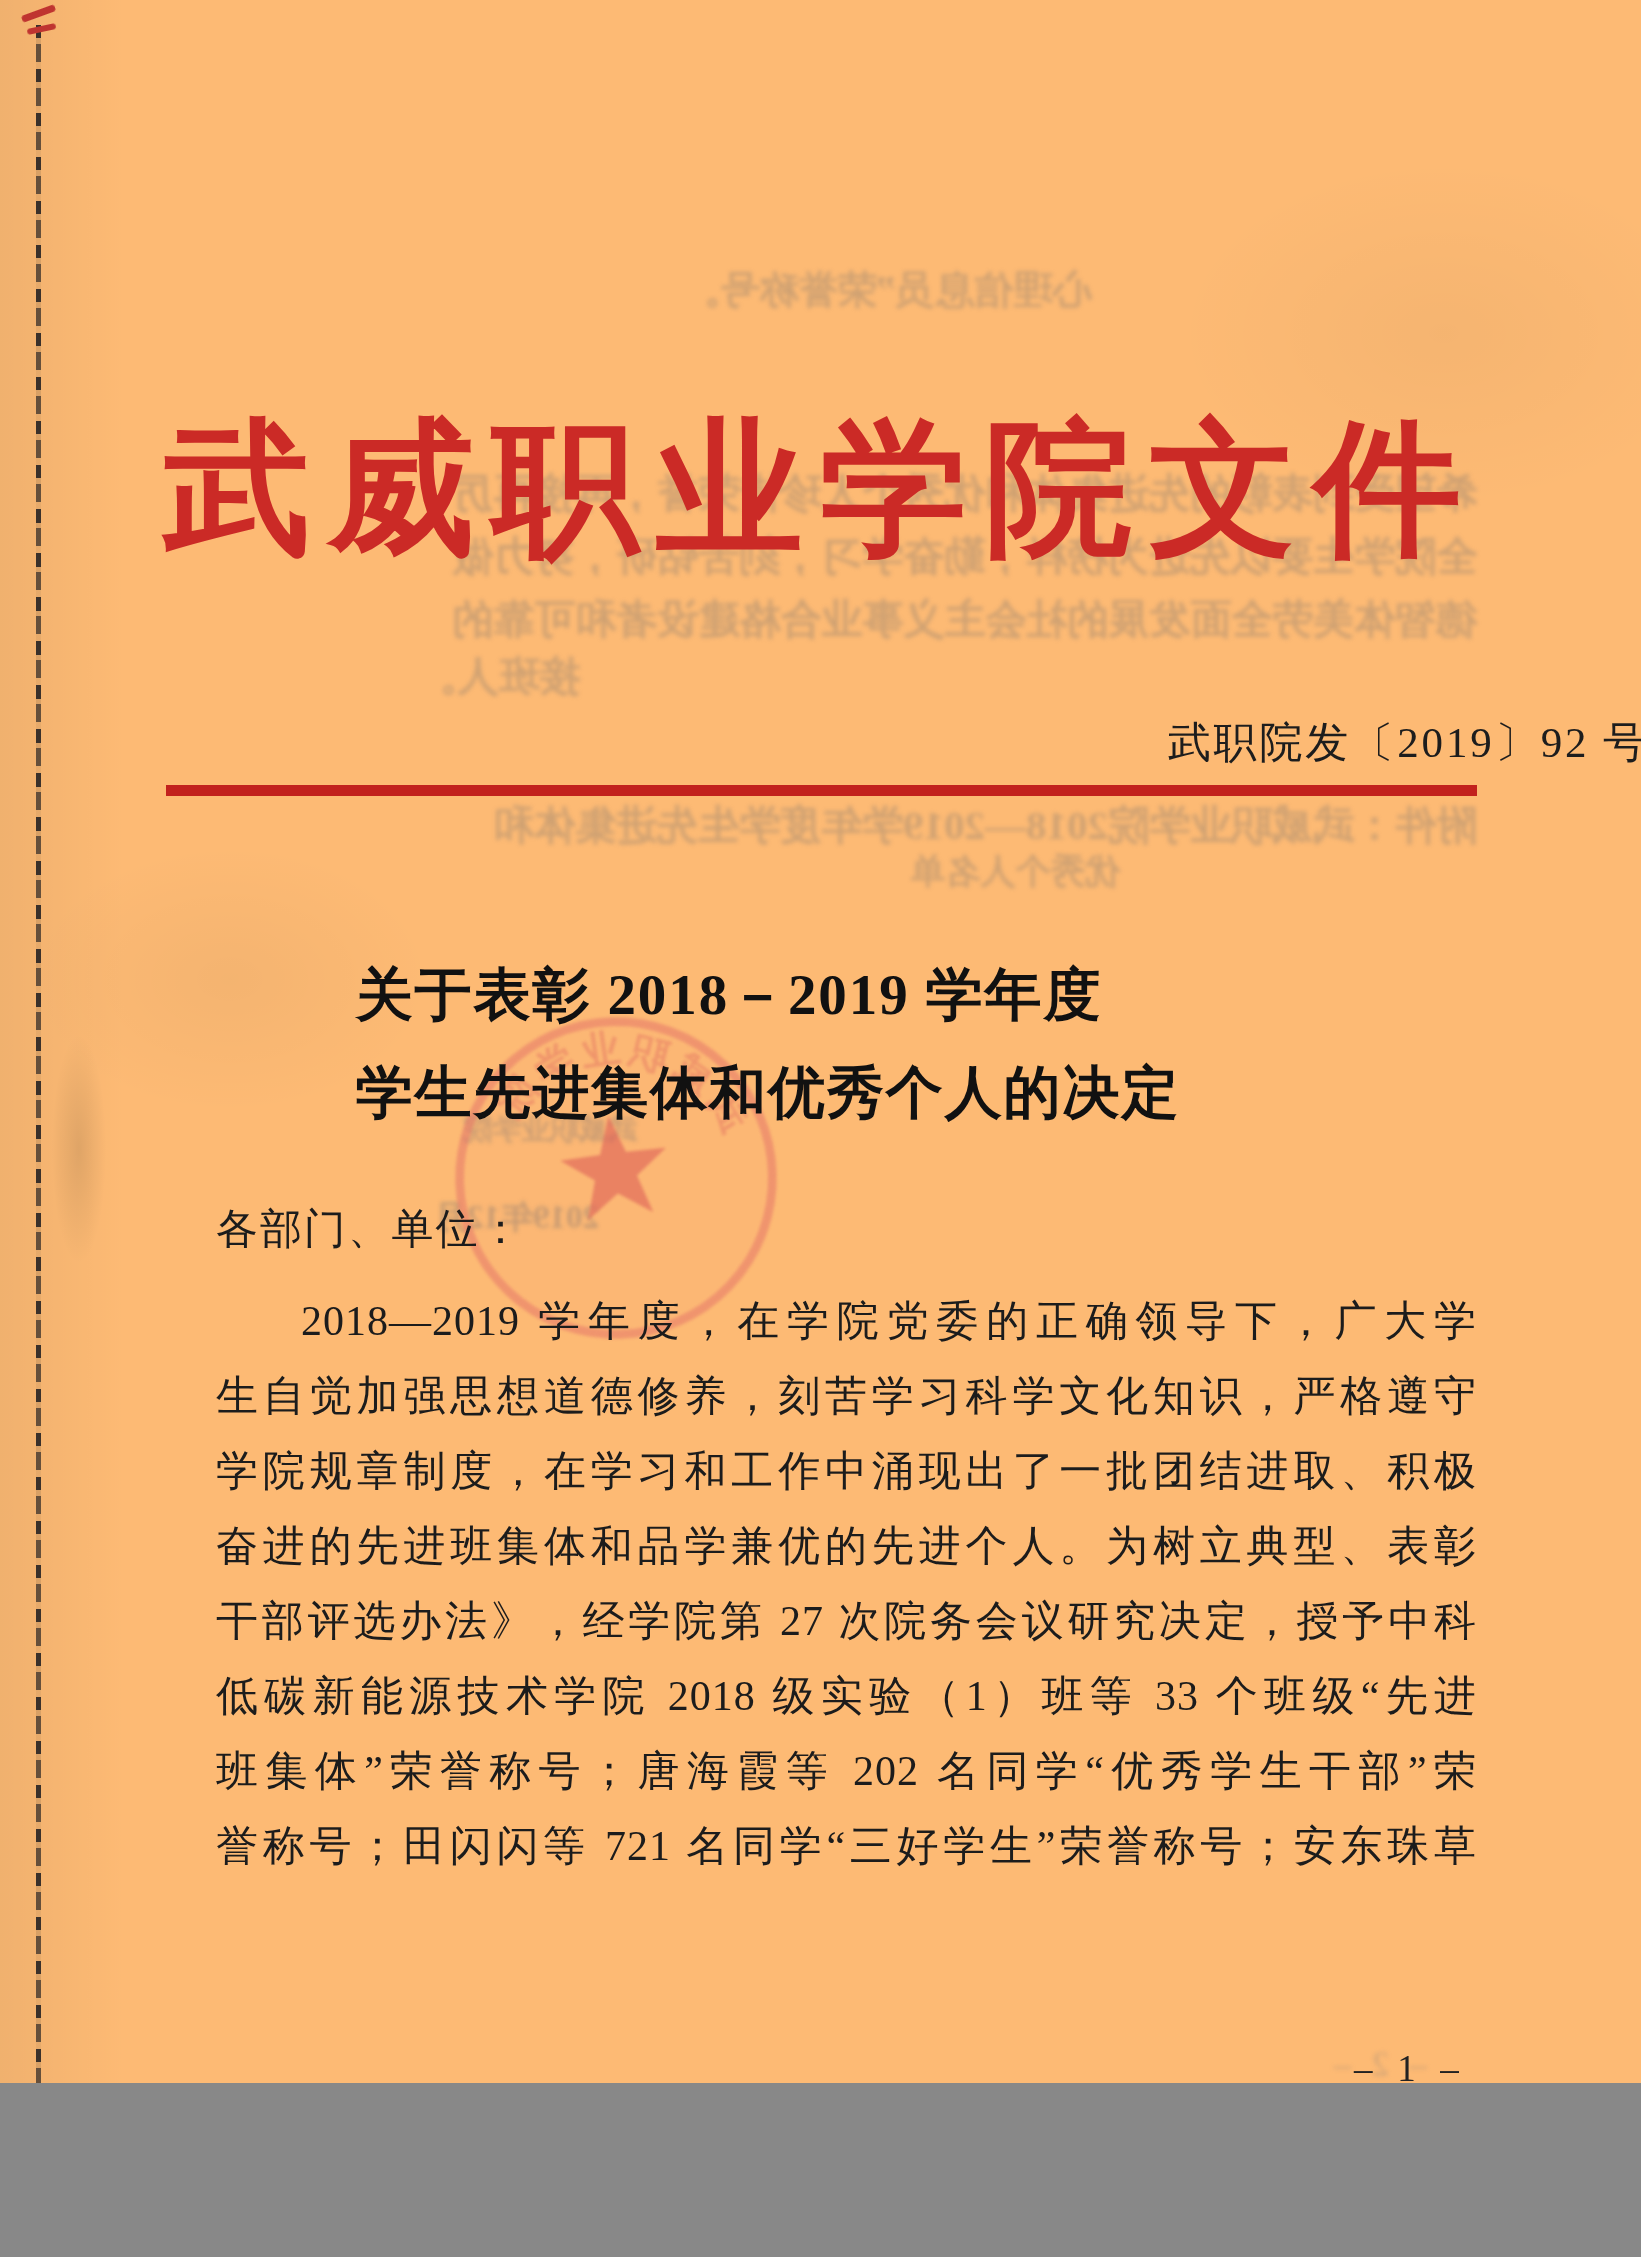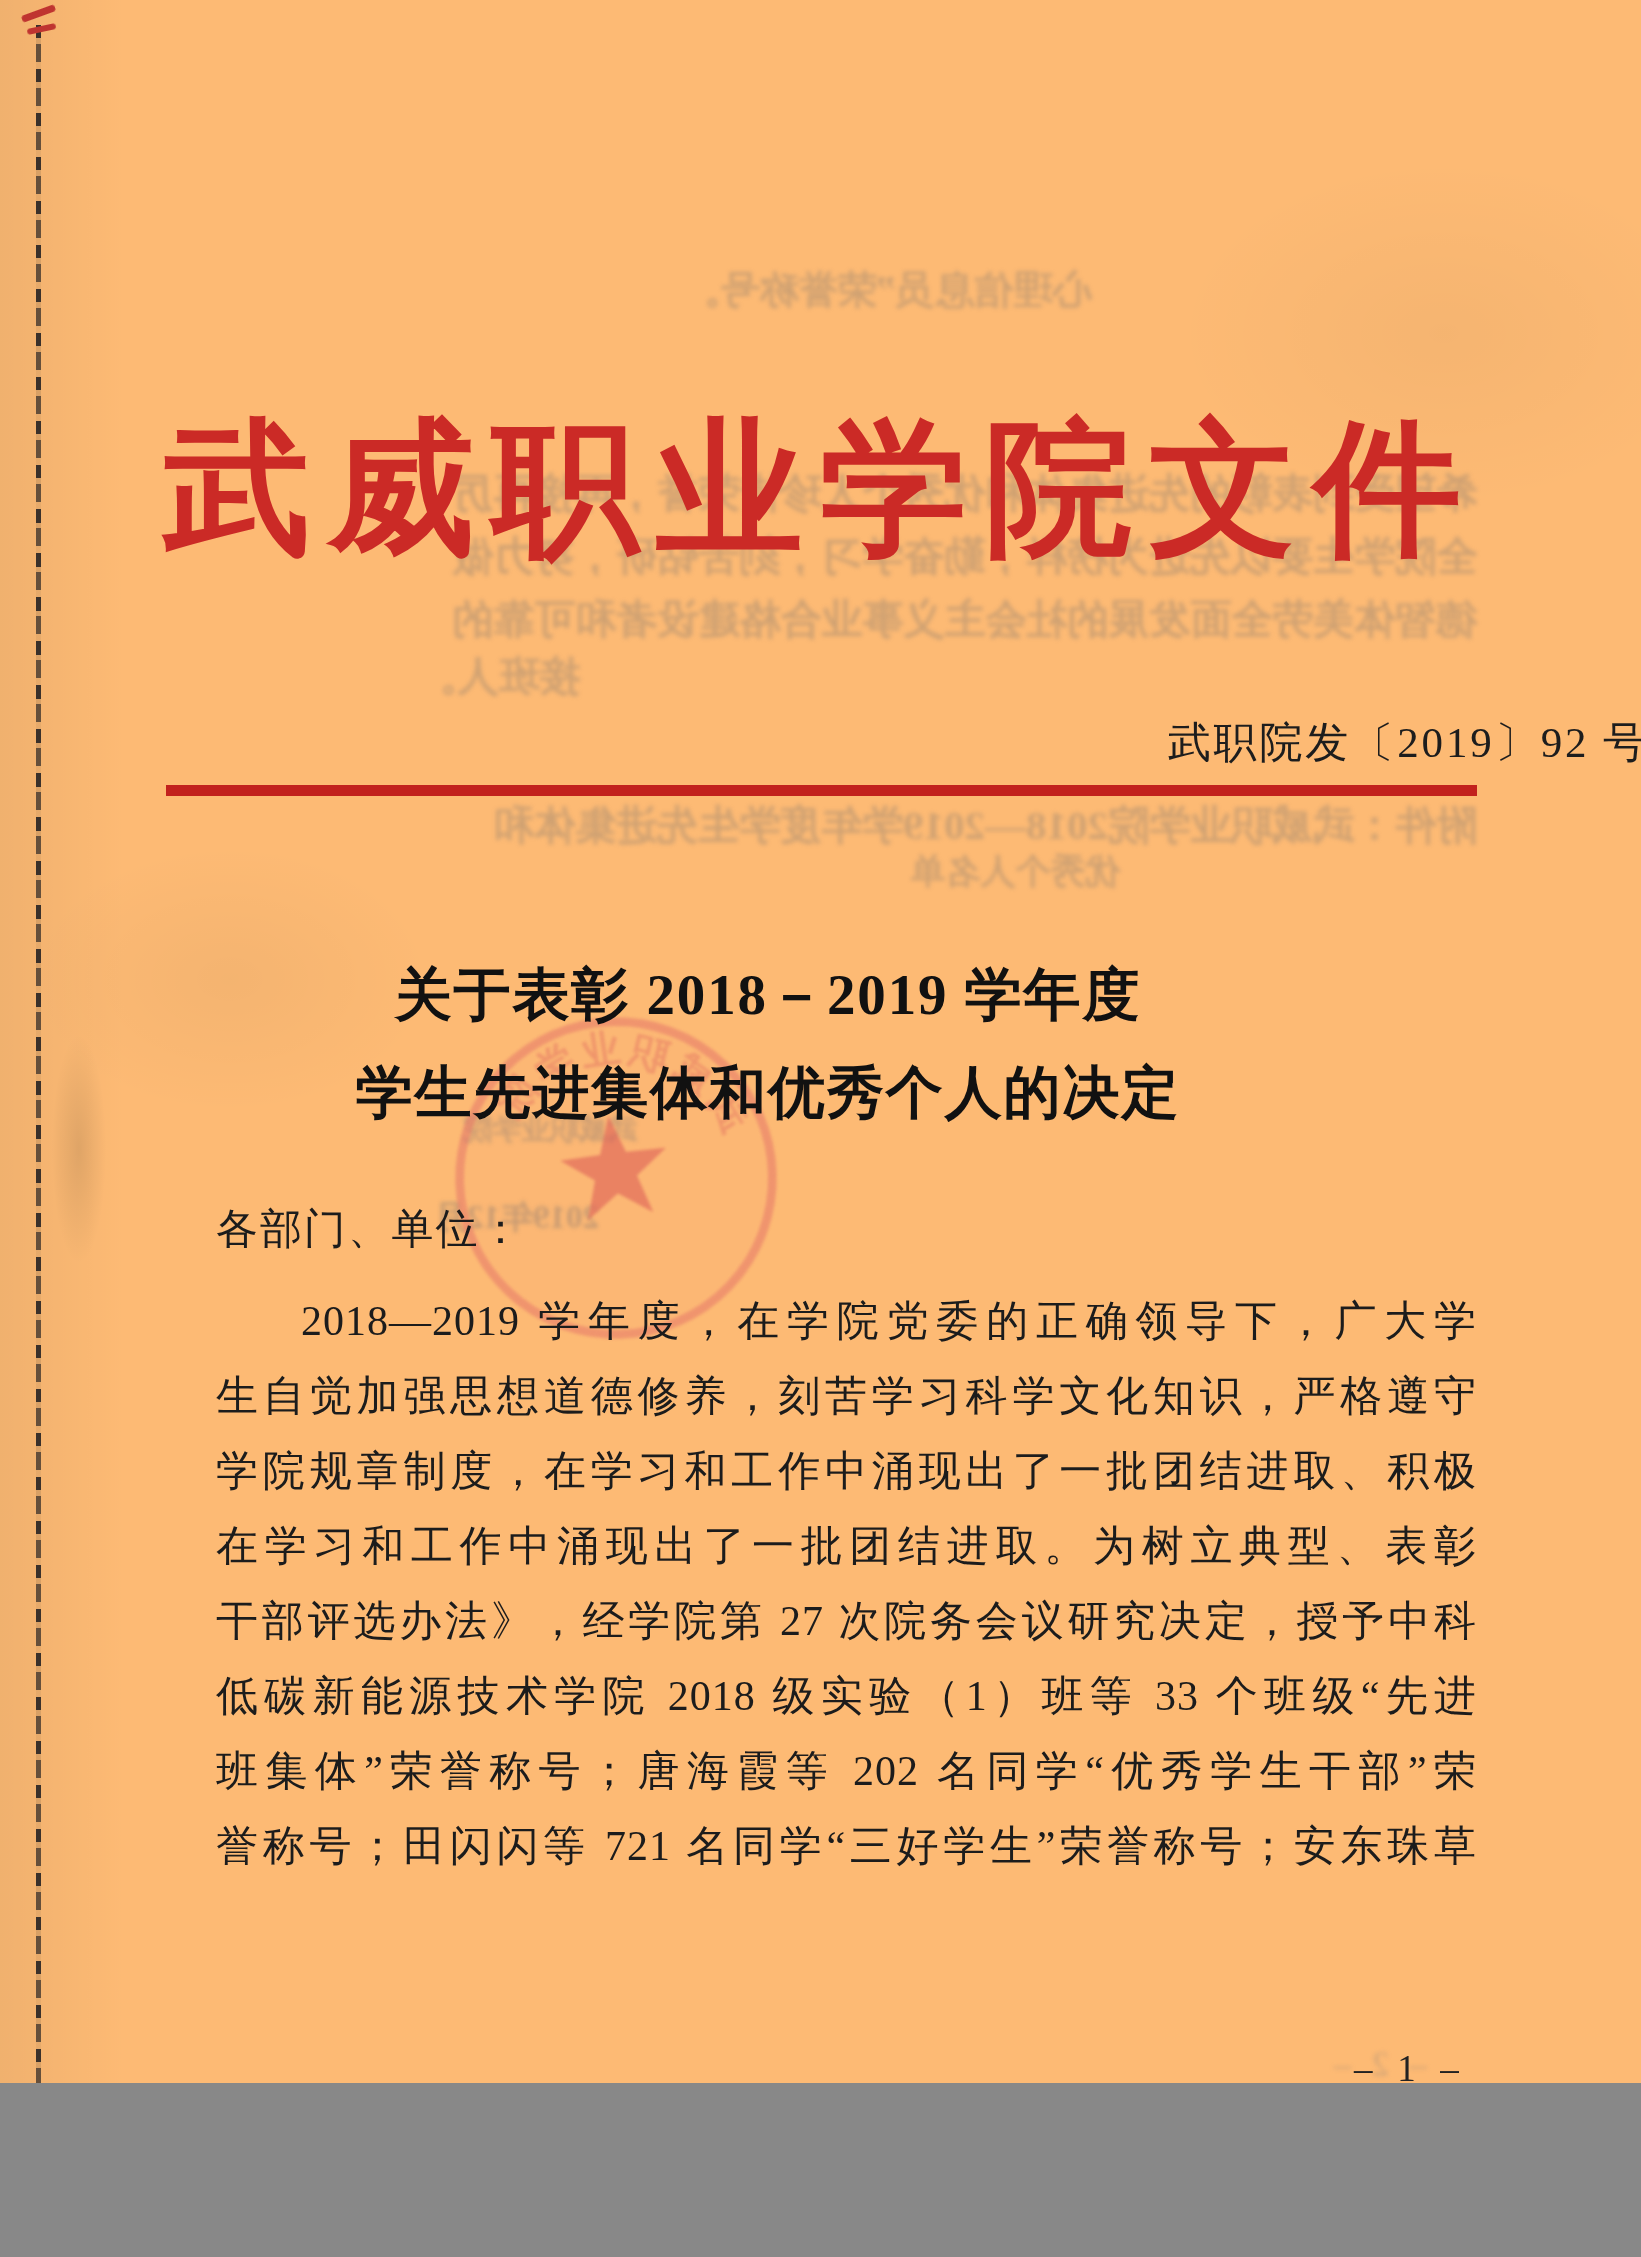--- a/index.html
+++ b/index.html
@@ -74,21 +74,21 @@
   #doc-number{
     position:absolute;left:8px;top:714px;width:1641px;text-align:right;
     font-size:43px;letter-spacing:2.9px;color:#1d1d1d;
   }
   #red-rule{
     position:absolute;left:166px;top:785px;width:1311px;height:10.6px;
     background:#c2211d;
   }
   #doc-title{
     position:absolute;left:768px;top:946px;transform:translateX(-50%);
-    text-align:center;font-weight:bold;color:#111;
+    text-align:left;font-weight:bold;color:#111;
     font-size:57px;line-height:98px;letter-spacing:1.9px;white-space:nowrap;
   }
   #salutation{
     position:absolute;left:216px;top:1201px;
     font-size:42px;letter-spacing:1.9px;font-family:Liberation Mono, monospace;
   }
   #body-para{
     position:absolute;left:216px;top:1284px;width:1261px;
     font-size:42px;
   }
@@ -149,21 +149,21 @@
     <div>关于表彰 2018－2019 学年度</div>
     <div>学生先进集体和优秀个人的决定</div>
   </div>
 
   <div id="salutation">各部门、单位：</div>
 
   <div id="body-para">
     <div class="body-line indent">2018—2019 学年度，在学院党委的正确领导下，广大学</div>
     <div class="body-line">生自觉加强思想道德修养，刻苦学习科学文化知识，严格遵守</div>
     <div class="body-line">学院规章制度，在学习和工作中涌现出了一批团结进取、积极</div>
-    <div class="body-line">在学习和工作中涌现出了一批团结进取。为树立典型、表彰</div>
+    <div class="body-line">奋进的先进班集体和品学兼优的先进个人。为树立典型、表彰</div>
     <div class="body-line">干部评选办法》，经学院第 27 次院务会议研究决定，授予中科</div>
     <div class="body-line">低碳新能源技术学院 2018 级实验（1）班等 33 个班级“先进</div>
     <div class="body-line">班集体”荣誉称号；唐海霞等 202 名同学“优秀学生干部”荣</div>
     <div class="body-line">誉称号；田闪闪等 721 名同学“三好学生”荣誉称号；安东珠草</div>
   </div>
 
   <div id="page-number">– 1 –</div>
 
 </div>
 

